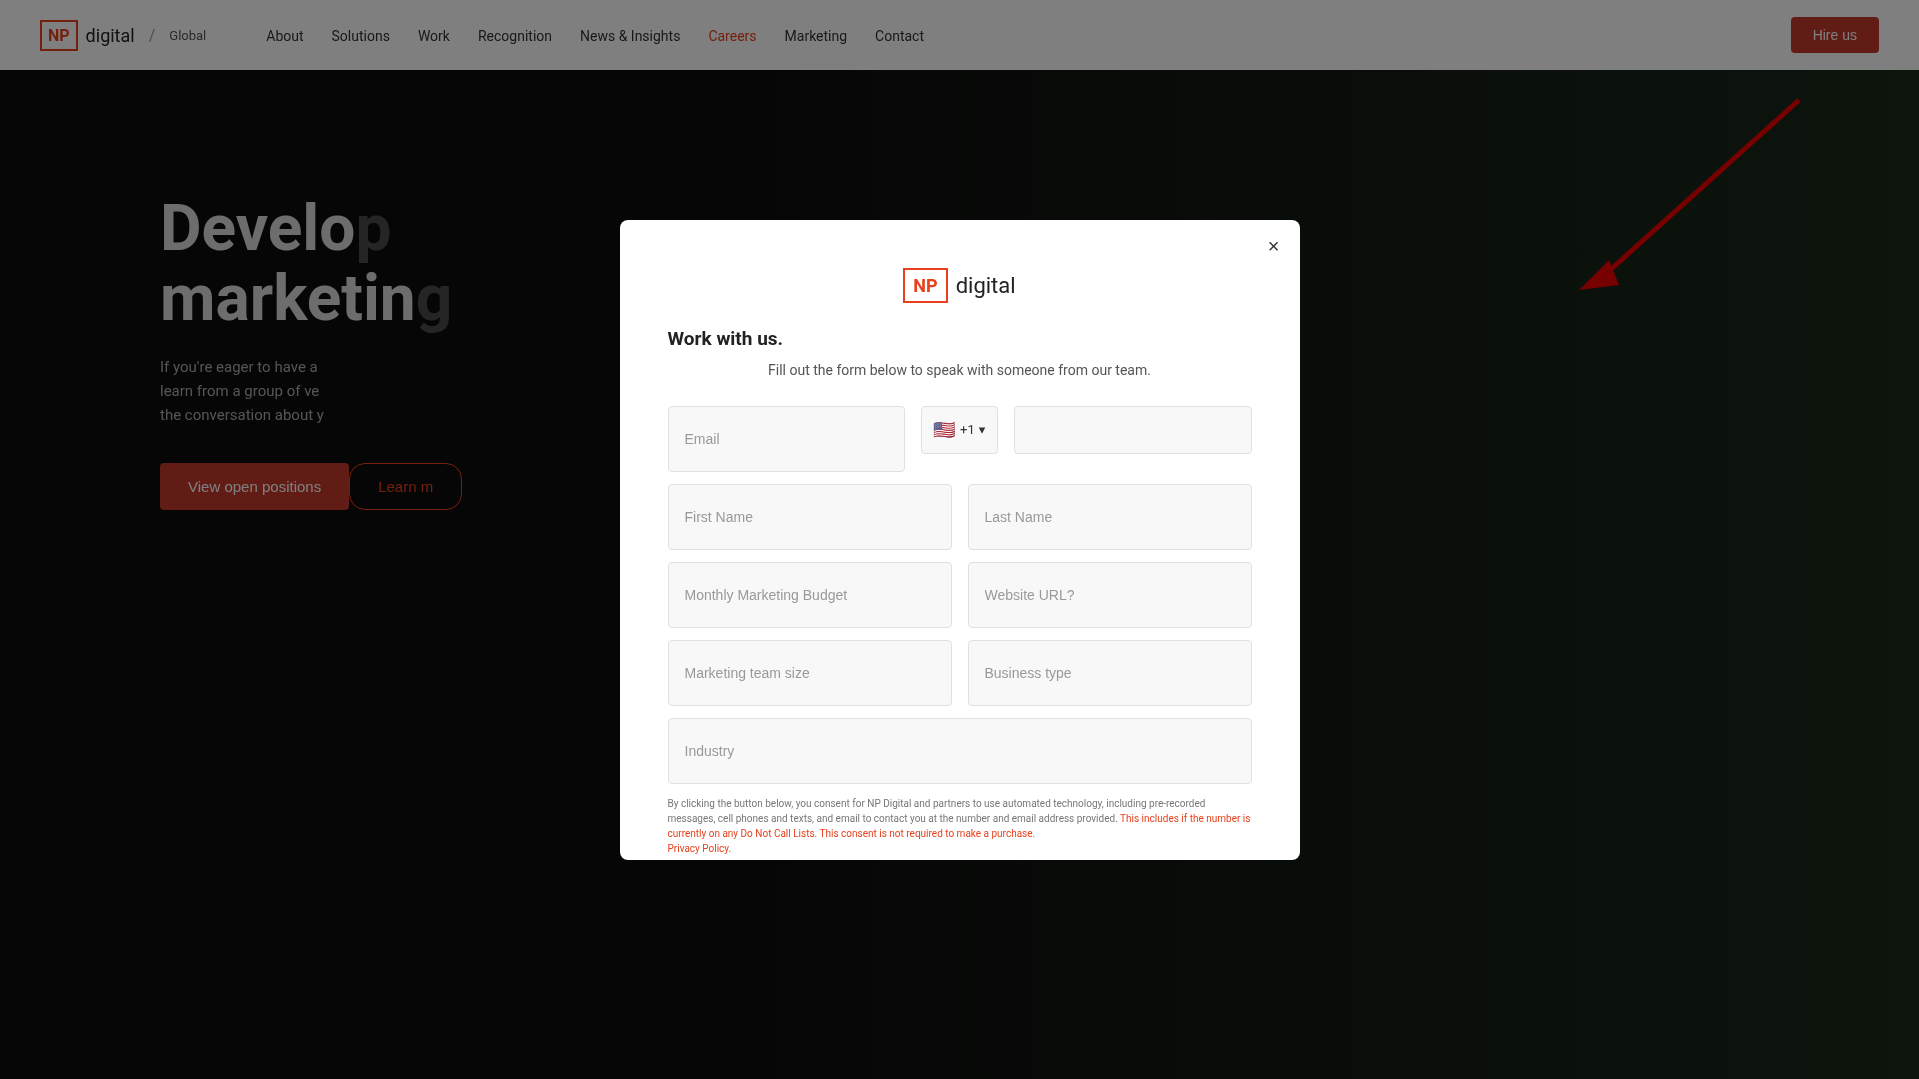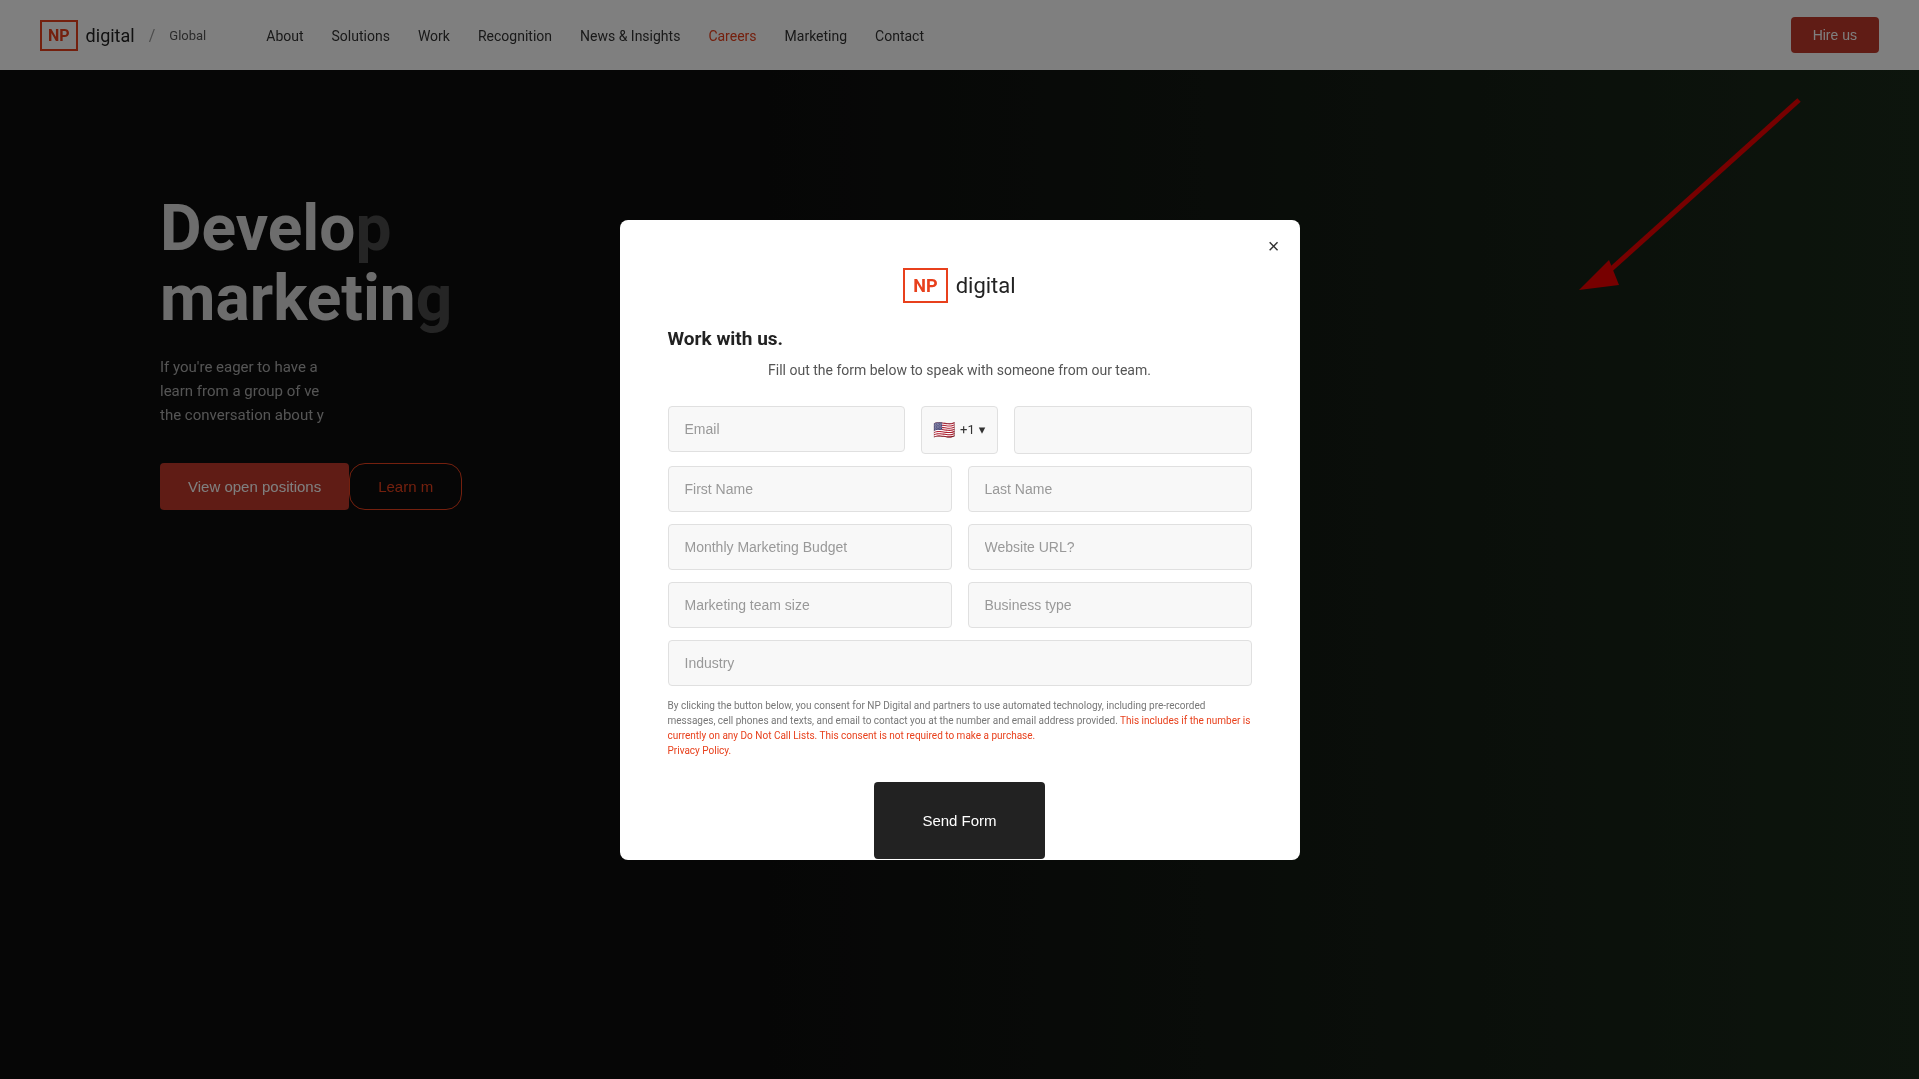--- a/index.html
+++ b/index.html
@@ -235,21 +235,21 @@
       margin-bottom: 12px;
     }
 
     .form-field {
       flex: 1;
     }
 
     .form-field input,
     .form-field select {
       width: 100%;
-      padding: 14px 16px;
+      padding: 24px 16px;
       border: 1px solid #e0e0e0;
       border-radius: 4px;
       background: #f8f8f8;
       font-size: 14px;
       color: #333;
       outline: none;
     }
 
     .form-field input::placeholder {
       color: #999;

